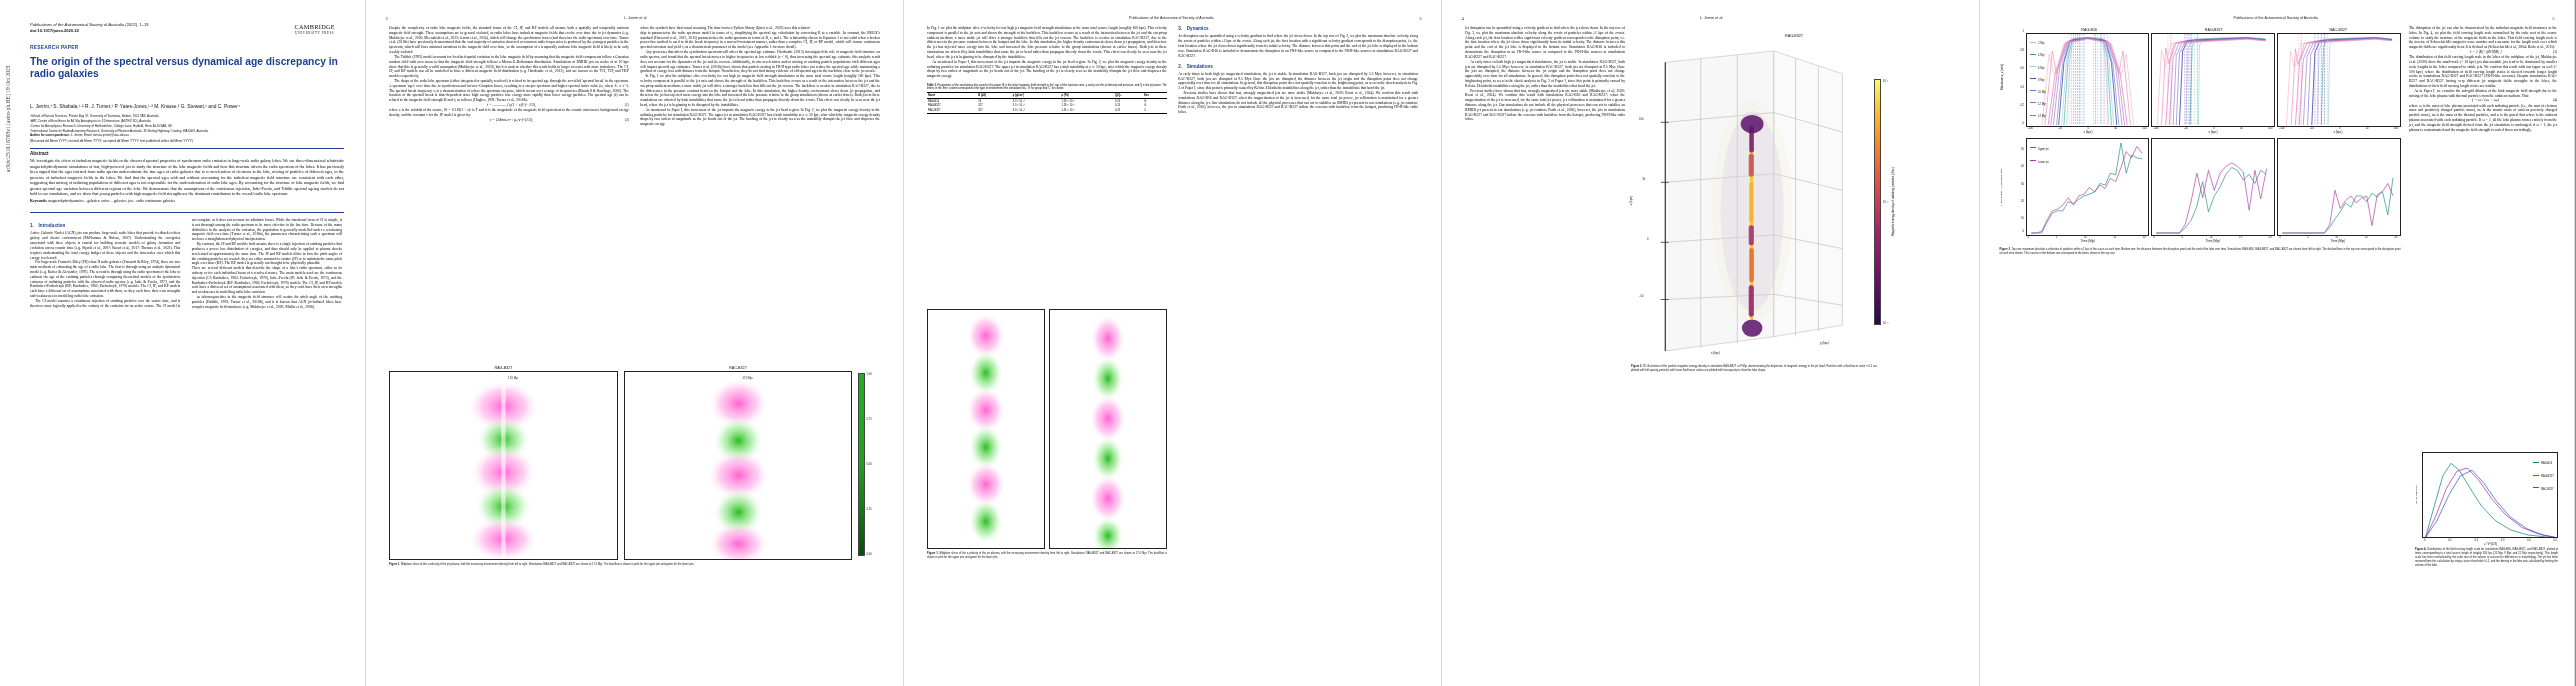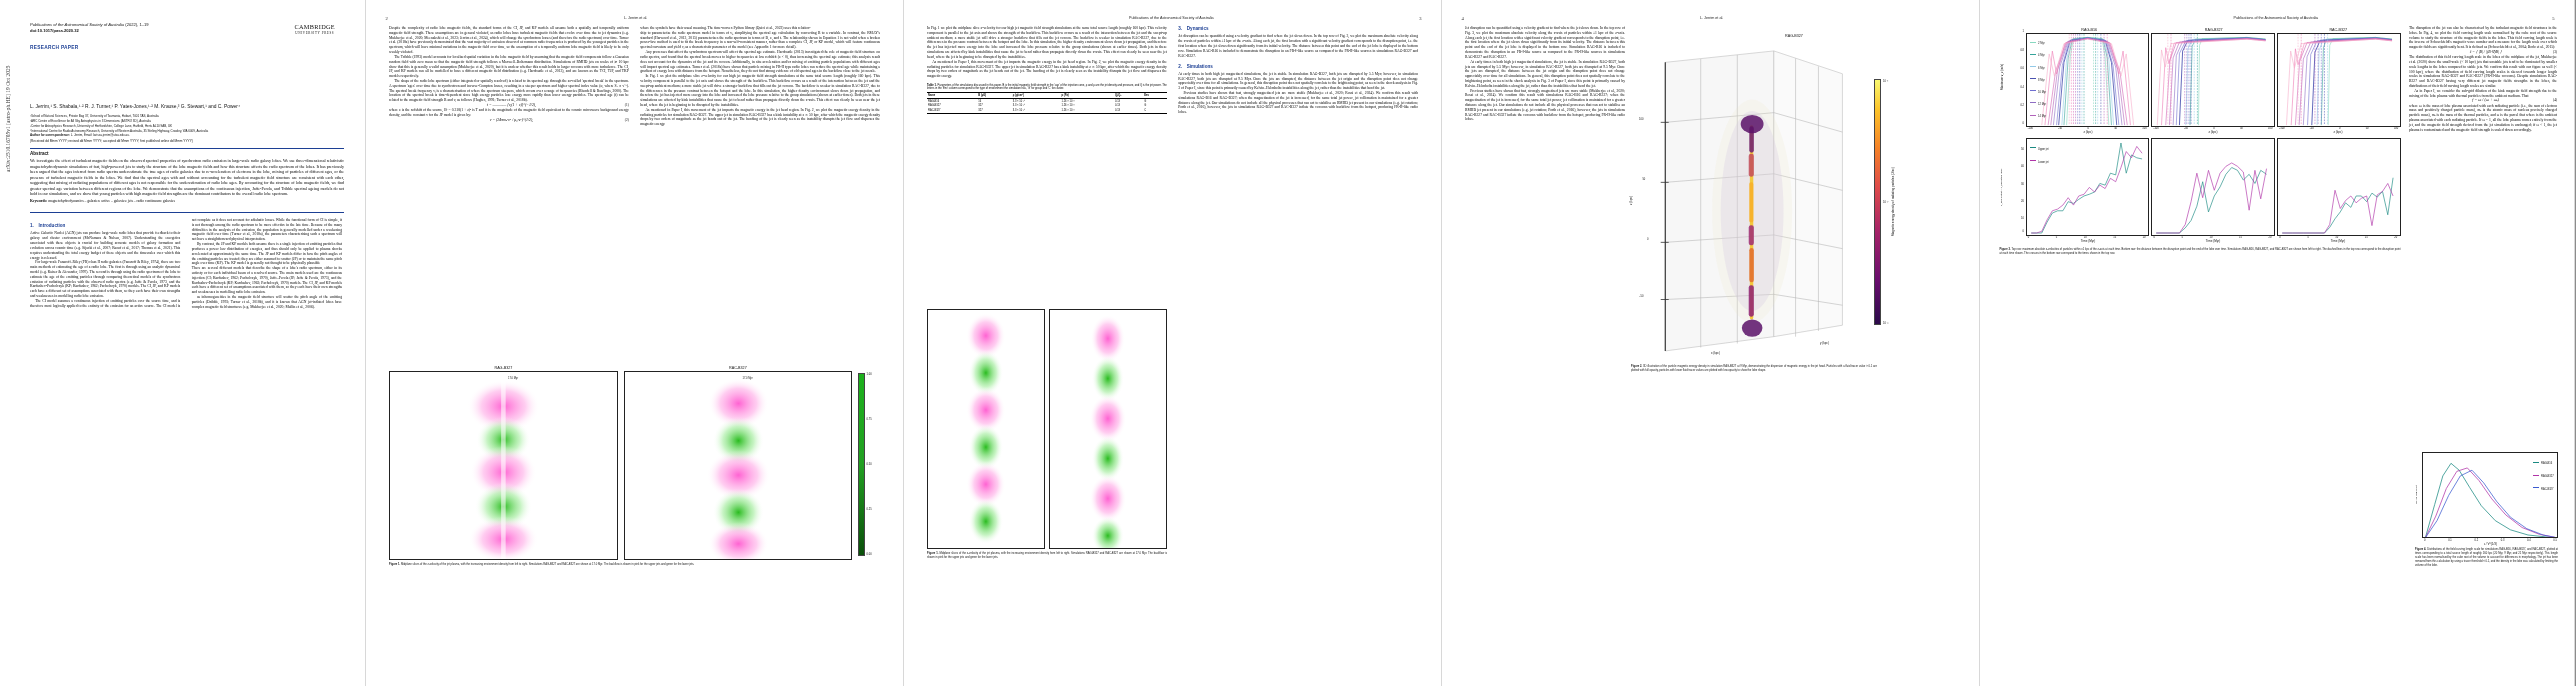--- a/index.html
+++ b/index.html
@@ -178,20 +178,21 @@
       <div><i>Publications of the Astronomical Society of Australia</i><span> (2022), 1–19</span></div>
       <div><b>doi:10.1017/pasa.2020.32</b></div>
     </div>
 
     <div class="cup-logo">
       <div class="l1">CAMBRIDGE</div>
       <div class="l2">UNIVERSITY PRESS</div>
     </div>
 
     <div class="rp-label">RESEARCH PAPER</div>
+    <div class="paper-title">The origin of the spectral versus dynamical age discrepancy in radio galaxies</div>
     <div class="authors">L. Jerrim,¹ S. Shabala,¹·² R. J. Turner,¹ P. Yates-Jones,¹·² M. Krause,³ G. Stewart,¹ and C. Power⁴</div>
 
     <div class="affil">
       <div>¹School of Natural Sciences, Private Bag 37, University of Tasmania, Hobart, 7001 TAS, Australia</div>
       <div>²ARC Centre of Excellence for All Sky Astrophysics in 3 Dimensions (ASTRO 3D), Australia</div>
       <div>³Centre for Astrophysics Research, University of Hertfordshire, College Lane, Hatfield, Herts AL10 9AB, UK</div>
       <div>⁴International Centre for Radio Astronomy Research, University of Western Australia, 35 Stirling Highway, Crawley, WA 6009, Australia</div>
       <div class="corr"><b>Author for correspondence:</b><span> L. Jerrim, Email: larissa.jerrim@utas.edu.au.</span></div>
     </div>
 

